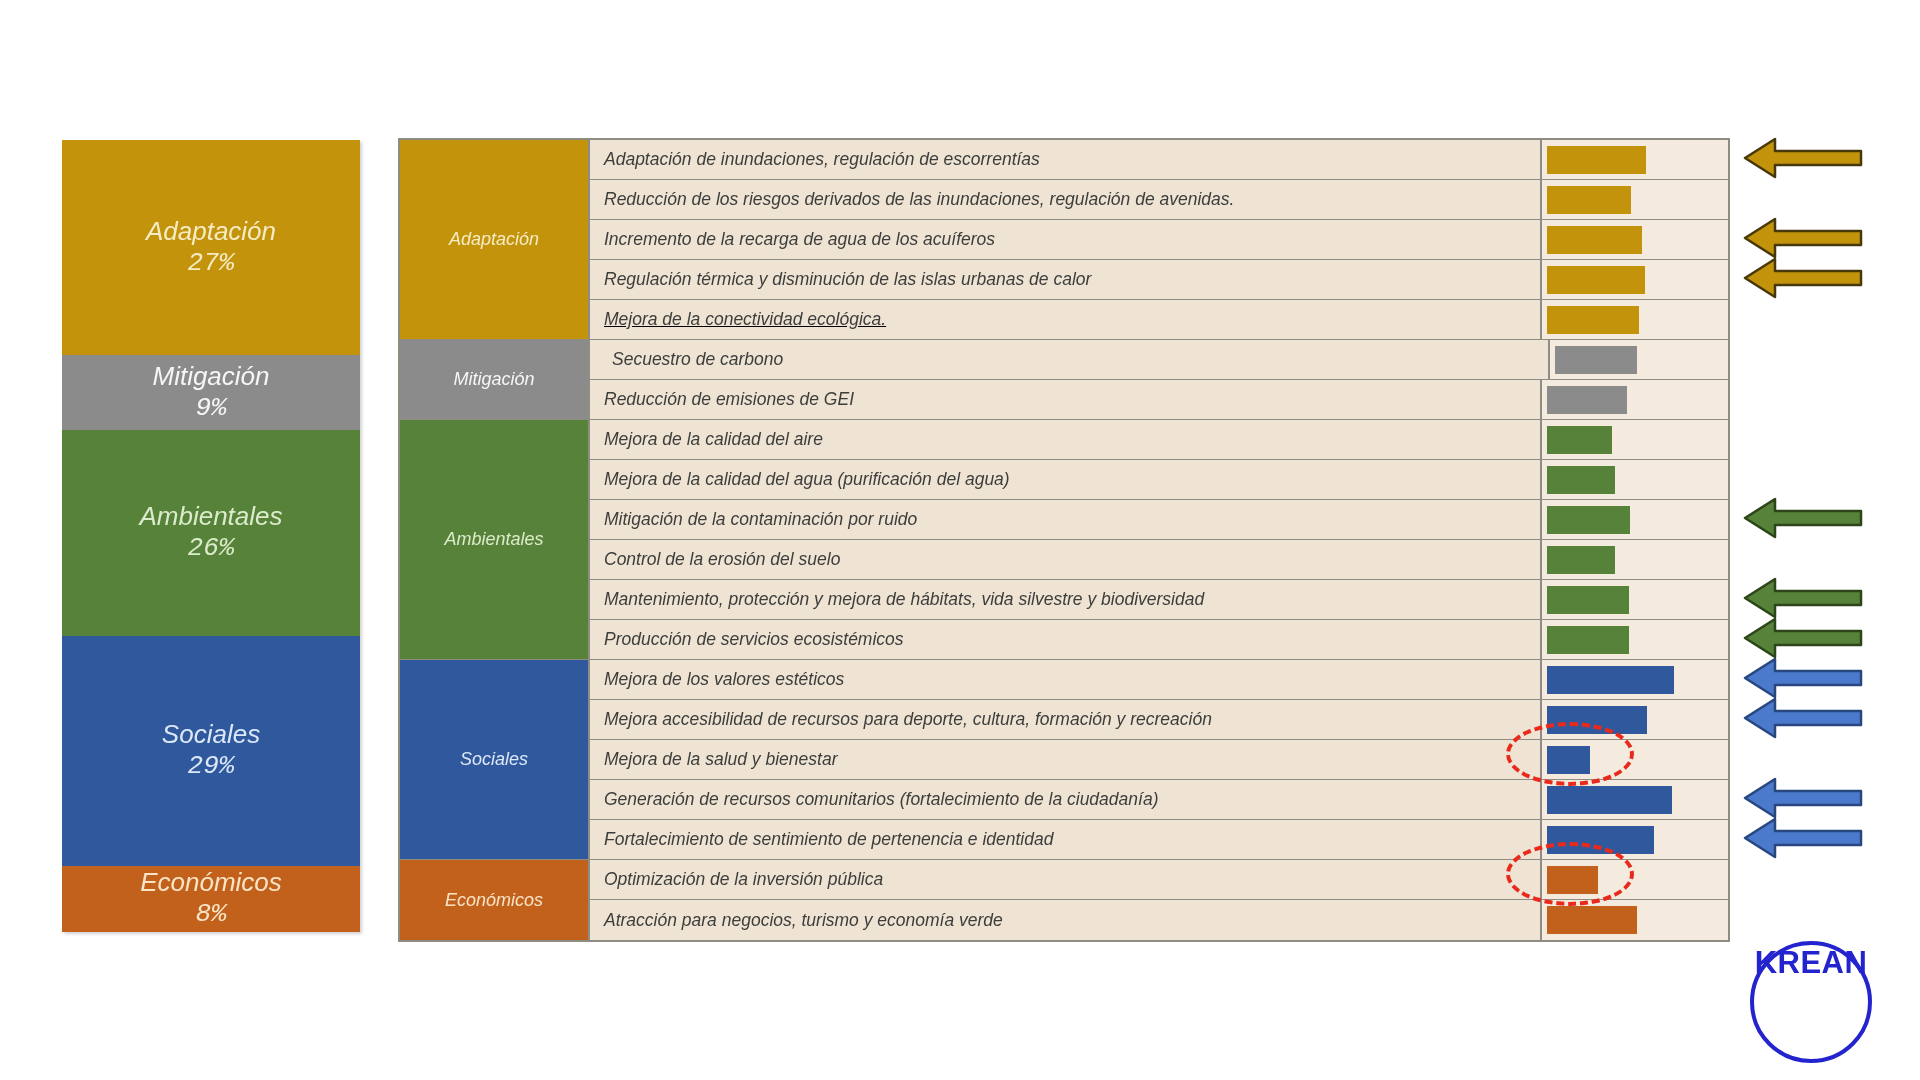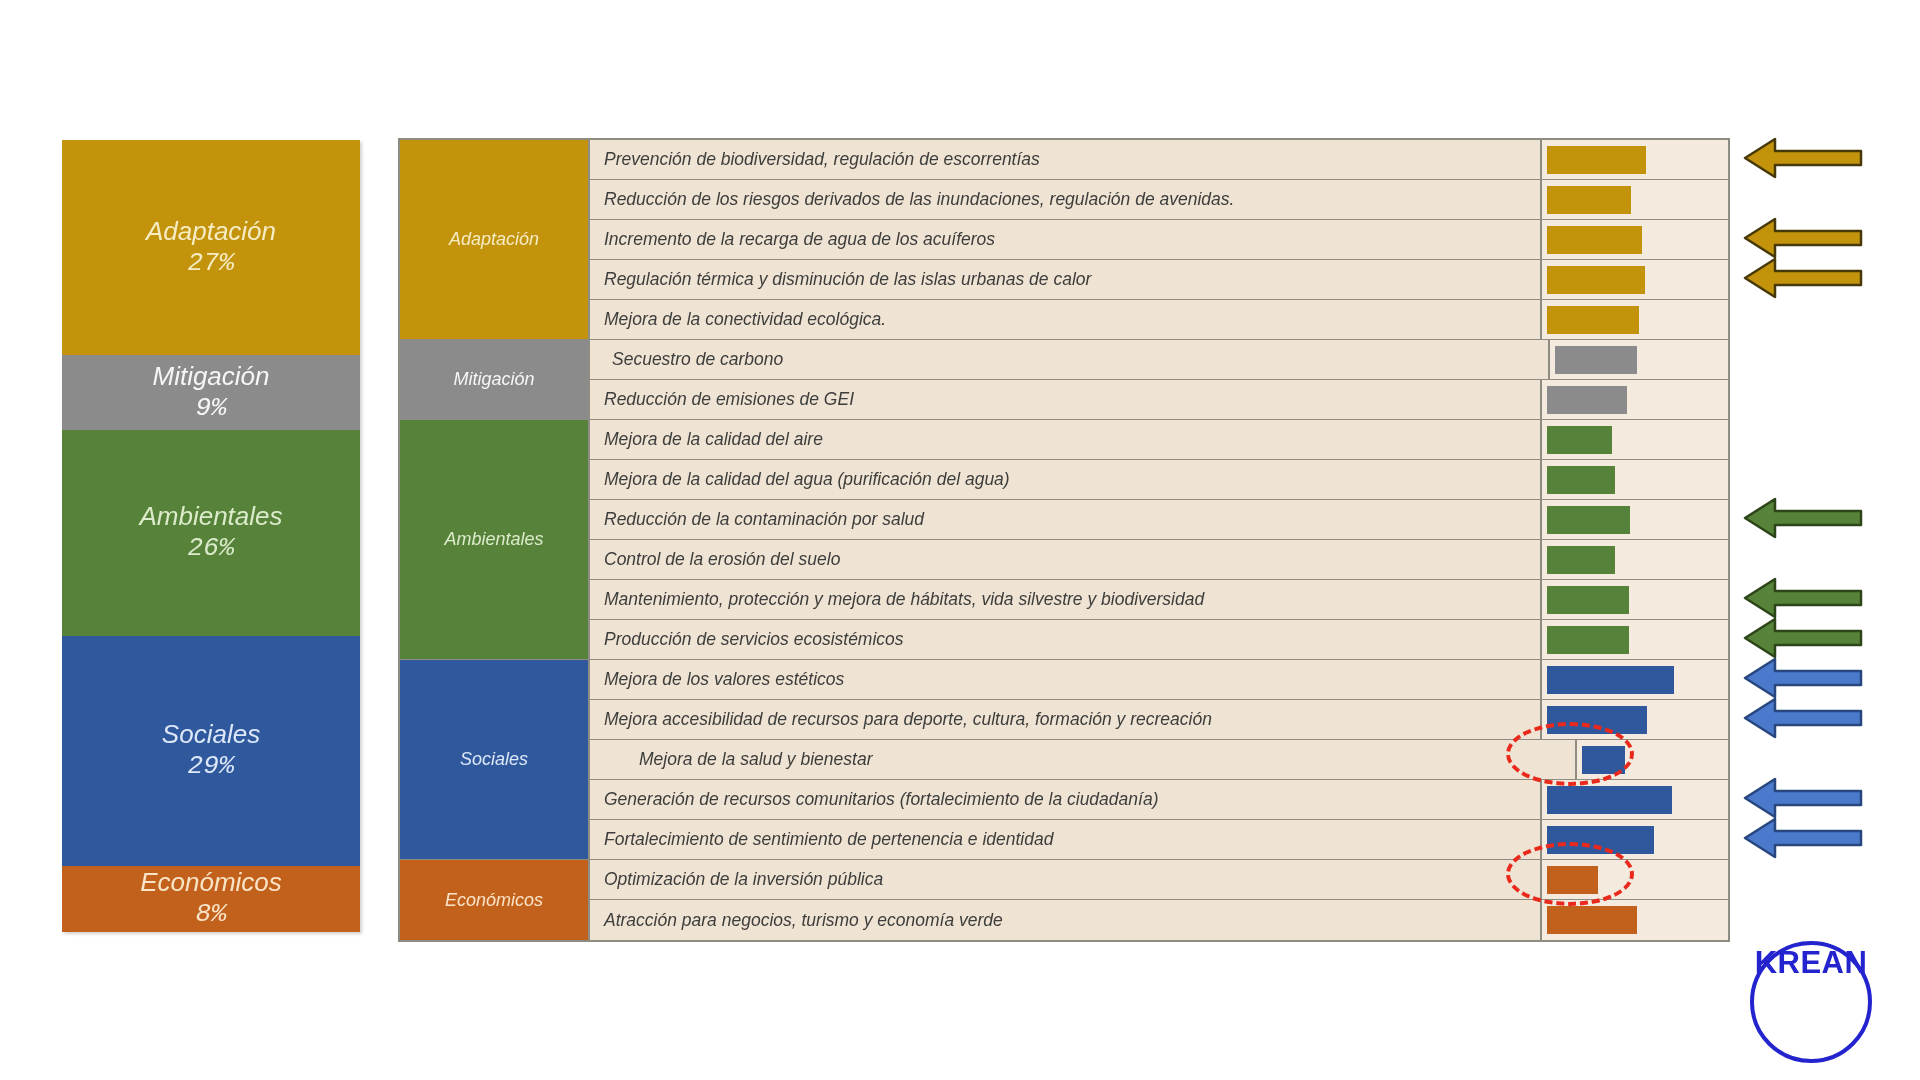--- a/index.html
+++ b/index.html
@@ -100,21 +100,21 @@
       <div class="cat-block" style="top: 280px; height: 240px; background: rgb(86, 131, 57); color: rgb(220, 235, 203);">
         <span>Ambientales</span>
       </div>
       <div class="cat-block" style="top: 520px; height: 200px; background: rgb(48, 88, 157); color: rgb(220, 232, 248);">
         <span>Sociales</span>
       </div>
       <div class="cat-block last" style="top: 720px; height: 80px; background: rgb(194, 97, 27); color: rgb(249, 228, 200);">
         <span>Económicos</span>
       </div>
       <div class="t-row" style="top: 0px;">
-        <div class="t-text">Prevención de biodiversidad, regulación de escorrentías</div>
+        <div class="t-text">Adaptación de inundaciones, regulación de escorrentías</div>
         <div class="t-barcell">
           <div class="t-bar" style="width: 99px; background: rgb(194, 147, 11);"></div>
         </div>
       </div>
       <div class="t-row" style="top: 40px;">
         <div class="t-text">Reducción de los riesgos derivados de las inundaciones, regulación de avenidas.</div>
         <div class="t-barcell">
           <div class="t-bar" style="width: 84px; background: rgb(194, 147, 11);"></div>
         </div>
       </div>
@@ -123,21 +123,21 @@
         <div class="t-barcell">
           <div class="t-bar" style="width: 95px; background: rgb(194, 147, 11);"></div>
         </div>
       </div>
       <div class="t-row" style="top: 120px;">
         <div class="t-text">Regulación térmica y disminución de las islas urbanas de calor</div>
         <div class="t-barcell">
           <div class="t-bar" style="width: 98px; background: rgb(194, 147, 11);"></div>
         </div>
       </div>
-      <div class="t-row" style="top: 160px;">
+      <div class="t-row" style="top: 160px; text-decoration: underline;">
         <div class="t-text">Mejora de la conectividad ecológica.</div>
         <div class="t-barcell">
           <div class="t-bar" style="width: 92px; background: rgb(194, 147, 11);"></div>
         </div>
       </div>
       <div class="t-row" style="top: 200px; padding-left: 8px;">
         <div class="t-text">Secuestro de carbono</div>
         <div class="t-barcell">
           <div class="t-bar" style="width: 82px; background: rgb(139, 139, 139);"></div>
         </div>
@@ -154,21 +154,21 @@
           <div class="t-bar" style="width: 65px; background: rgb(86, 131, 57);"></div>
         </div>
       </div>
       <div class="t-row" style="top: 320px;">
         <div class="t-text">Mejora de la calidad del agua (purificación del agua)</div>
         <div class="t-barcell">
           <div class="t-bar" style="width: 68px; background: rgb(86, 131, 57);"></div>
         </div>
       </div>
       <div class="t-row" style="top: 360px;">
-        <div class="t-text">Reducción de la contaminación por salud</div>
+        <div class="t-text">Mitigación de la contaminación por ruido</div>
         <div class="t-barcell">
           <div class="t-bar" style="width: 83px; background: rgb(86, 131, 57);"></div>
         </div>
       </div>
       <div class="t-row" style="top: 400px;">
         <div class="t-text">Control de la erosión del suelo</div>
         <div class="t-barcell">
           <div class="t-bar" style="width: 68px; background: rgb(86, 131, 57);"></div>
         </div>
       </div>
@@ -189,21 +189,21 @@
         <div class="t-barcell">
           <div class="t-bar" style="width: 127px; background: rgb(48, 88, 157);"></div>
         </div>
       </div>
       <div class="t-row" style="top: 560px;">
         <div class="t-text">Mejora accesibilidad de recursos para deporte, cultura, formación y recreación</div>
         <div class="t-barcell">
           <div class="t-bar" style="width: 100px; background: rgb(48, 88, 157);"></div>
         </div>
       </div>
-      <div class="t-row" style="top: 600px; padding-left: 35px;">
+      <div class="t-row" style="top: 600px;">
         <div class="t-text">Mejora de la salud y bienestar</div>
         <div class="t-barcell">
           <div class="t-bar" style="width: 43px; background: rgb(48, 88, 157);"></div>
         </div>
       </div>
       <div class="t-row" style="top: 680px;">
         <div class="t-text">Fortalecimiento de sentimiento de pertenencia e identidad</div>
         <div class="t-barcell">
           <div class="t-bar" style="width: 107px; background: rgb(48, 88, 157);"></div>
         </div>

